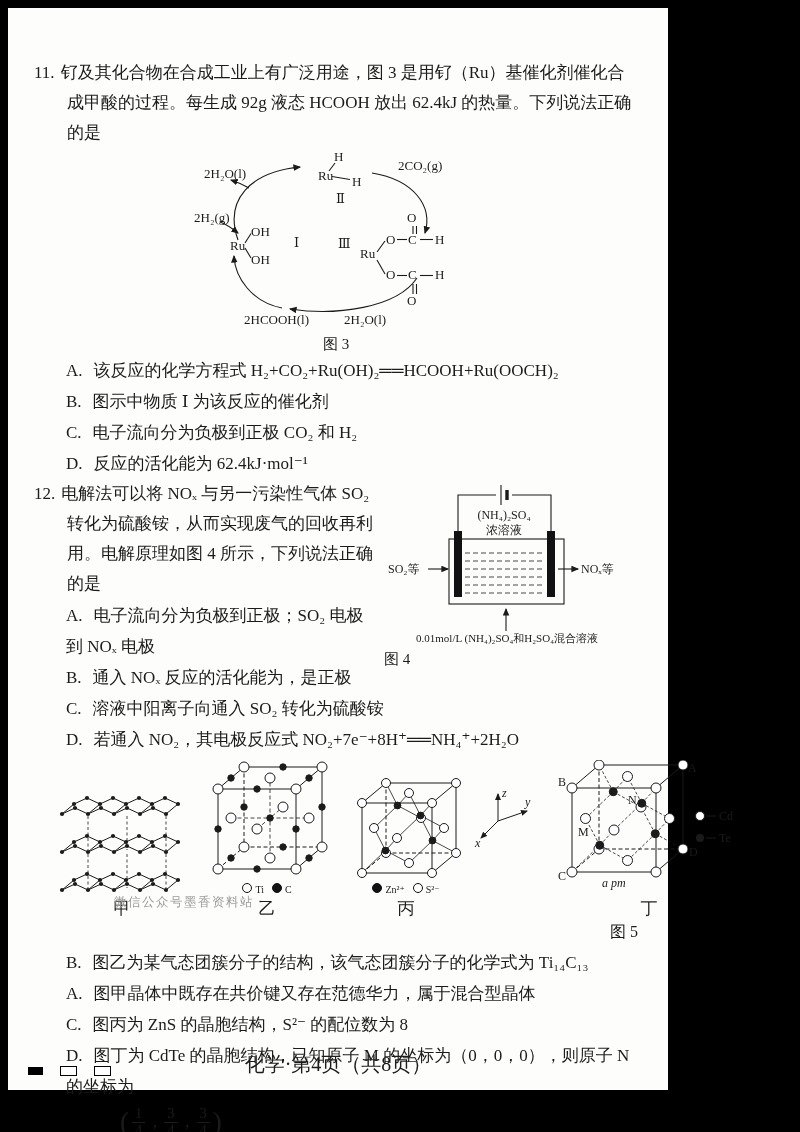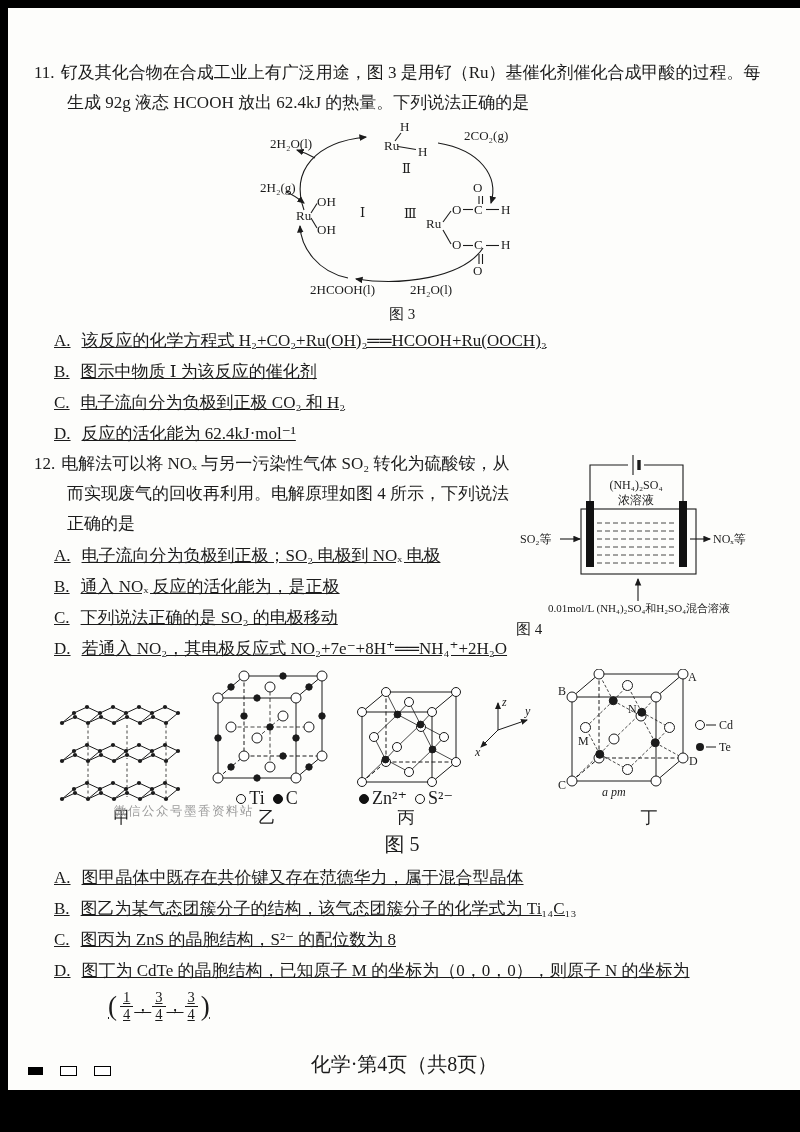--- a/index.html
+++ b/index.html
@@ -1,38 +1,38 @@
 <!DOCTYPE html>
 <html><head>
 <meta charset="utf-8">
 <style>
   html,body{margin:0;padding:0}
   body{width:800px;height:1132px;background:#000;position:relative;overflow:hidden;
        font-family:"Liberation Serif","DejaVu Serif",serif;}
-  .page{position:absolute;left:8px;top:8px;width:792px;height:1082px;background:#fdfdfb;
+  .page{position:absolute;left:8px;top:8px;width:660px;height:1082px;background:#fdfdfb;
         color:#1b1b1b;box-sizing:border-box;padding:50px 30px 0 26px;}
   .stem{margin:0;padding-left:33px;text-indent:-33px;font-size:17px;line-height:30px;}
   .qnum{margin-right:6px;}
-  .options{margin:1px 0 0 20px;text-decoration:underline;}
+  .options{margin:1px 0 0 32px;}
   .opt{margin:0;font-size:17px;line-height:31px;}
   .olabel{margin-right:11px;}
   .figwrap3{text-align:center;margin:0;}
   .figcap{font-size:15px;line-height:20px;}
   .fig4wrap{float:right;width:252px;margin:2px 2px 2px 6px;}
   .q12sec::after{content:"";display:block;clear:both;}
   .fig5row{display:flex;align-items:flex-end;margin:4px 0 0 22px;position:relative;gap:8px;}
   .f5col{display:flex;flex-direction:column;align-items:center;}
-  .f5legend{font-size:18px;height:17px;line-height:17px;}
+  .f5legend{font-size:10px;height:17px;line-height:17px;}
   .f5label{font-size:17px;line-height:22px;height:22px;}
   .sym{display:inline-block;width:8px;height:8px;border:1px solid #111;border-radius:50%;margin:0 3px 0 8px;}
   .sym.first{margin-left:0}
   .sym.fill{background:#111;}
   .axescol{align-self:center;margin-bottom:46px;}
   .watermark{position:absolute;left:58px;bottom:9px;color:#9a9a9a;font-size:12.5px;letter-spacing:1.5px;}
-  .fig5cap{text-align:center;font-size:20px;margin:2px 0 4px;}
+  .fig5cap{text-align:right;font-size:16px;margin:2px 0 4px;}
   .optd2{margin:0 0 0 52px;font-size:17px;display:flex;align-items:center;line-height:40px;}
   .paren{font-size:27px;font-weight:400;padding:0 2px;}
   .frac{display:inline-flex;flex-direction:column;align-items:center;font-size:14.5px;line-height:1.1;margin:0 1px;}
   .frac .fnum{border-bottom:1px solid #1b1b1b;padding:0 3px;}
   .frac .fden{padding:0 3px;}
   .footer{position:absolute;left:0;bottom:12px;width:100%;text-align:center;font-size:20px;}
   .marks{position:absolute;left:20px;bottom:14px;display:flex;gap:17px;align-items:center;}
   .mk{width:15px;height:8px;}
   .mk.solid{background:#000;}
   .mk.hollow{border:1.5px solid #000;background:#fff;}
@@ -148,21 +148,21 @@
         <text class="t12" x="197" y="92">NOₓ等</text>
         <text class="t11" x="123" y="161" text-anchor="middle">0.01mol/L (NH₄)₂SO₄和H₂SO₄混合溶液</text>
       </svg>
       <figcaption class="figcap">图 4</figcaption>
     </figure>
 
     <p class="stem"><span class="qnum">12.</span><span>电解法可以将 NOₓ 与另一污染性气体 SO₂ 转化为硫酸铵，从而实现废气的回收再利用。电解原理如图 4 所示，下列说法正确的是</span></p>
     <div class="options">
       <p class="opt"><span class="olabel">A.</span><span>电子流向分为负极到正极；SO₂ 电极到 NOₓ 电极</span></p>
       <p class="opt"><span class="olabel">B.</span><span>通入 NOₓ 反应的活化能为，是正极</span></p>
-      <p class="opt"><span class="olabel">C.</span><span>下列说法正确的是 SO₂ 的电极移动</span></p>
+      <p class="opt"><span class="olabel">C.</span><span>溶液中阳离子向通入 SO₂ 转化为硫酸铵</span></p>
       <p class="opt"><span class="olabel">D.</span><span>若通入 NO₂，其电极反应式 NO₂+7e⁻+8H⁺══NH₄⁺+2H₂O</span></p>
     </div>
   </section>
 
   <section>
 
     <div class="fig5row">
 
       <div class="f5col">
         <svg id="jia-svg" width="132" height="110" viewBox="0 0 132 110">
@@ -435,22 +435,22 @@
             <circle cx="111.25" cy="73.75" r="4" fill="#1b1b1b" stroke="#1b1b1b" stroke-width="1"></circle>
             <circle cx="69.25" cy="31.75" r="4" fill="#1b1b1b" stroke="#1b1b1b" stroke-width="1"></circle>
           </svg>
         <div class="f5label">丁</div>
       </div>
       <div class="watermark">微信公众号墨香资料站</div>
     </div>
     <div class="fig5cap">图 5</div>
 
     <div class="options">
+      <p class="opt"><span class="olabel">B.</span><span>图乙为某气态团簇分子的结构，该气态团簇分子的化学式为 Ti₁₄C₁₃</span></p>
       <p class="opt"><span class="olabel">A.</span><span>图甲晶体中既存在共价键又存在范德华力，属于混合型晶体</span></p>
-      <p class="opt"><span class="olabel">B.</span><span>图乙为某气态团簇分子的结构，该气态团簇分子的化学式为 Ti₁₄C₁₃</span></p>
       <p class="opt"><span class="olabel">C.</span><span>图丙为 ZnS 的晶胞结构，S²⁻ 的配位数为 8</span></p>
       <p class="opt"><span class="olabel">D.</span><span>图丁为 CdTe 的晶胞结构，已知原子 M 的坐标为（0，0，0），则原子 N 的坐标为</span></p>
       <p class="optd2">
         <span class="paren">(</span>
         <span class="frac">
             <span class="fnum">1</span>
             <span class="fden">4</span>
           </span>
         <span>，</span>
         <span class="frac">

